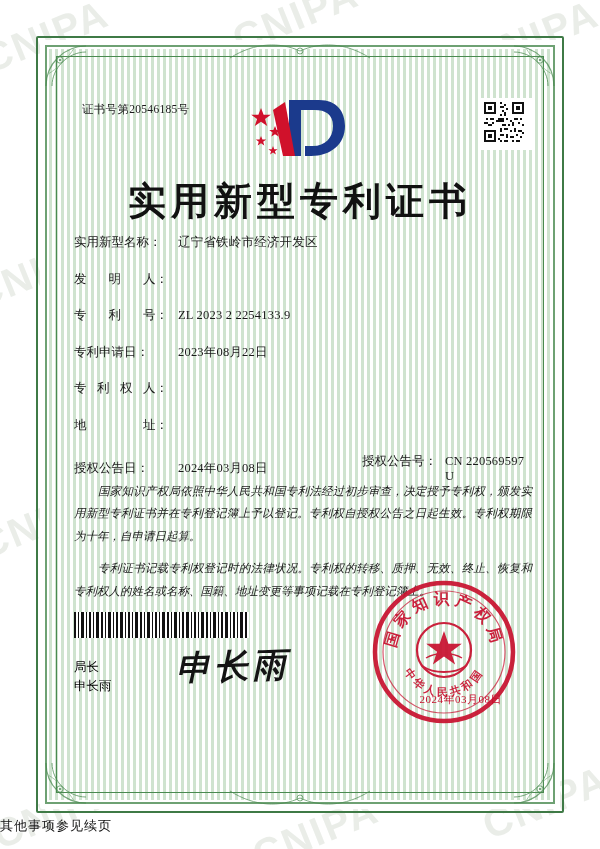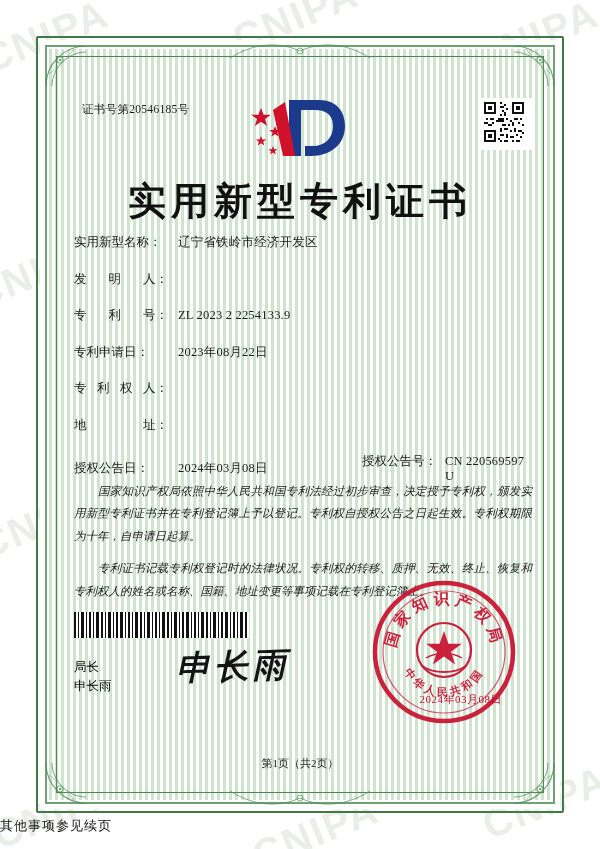--- a/index.html
+++ b/index.html
@@ -543,17 +543,16 @@
 
       <g transform="translate(74,72)" opacity=".92">
         <circle r="27" fill="none" stroke="#c8102e" stroke-width="2.2"></circle>
         <polygon points="0,-19 4.4,-6.2 17.8,-6.2 7,1.8 11.1,14.6 0,6.6 -11.1,14.6 -7,1.8 -17.8,-6.2 -4.4,-6.2" fill="#c8102e"></polygon>
         <path d="M-22 16 C-10 24 10 24 22 16" fill="none" stroke="#c8102e" stroke-width="2"></path>
         <path d="M-18 8 C-8 2 8 2 18 8" fill="none" stroke="#c8102e" stroke-width="1.4"></path>
       </g>
     </svg>
     <div class="seal-date">2024年03月08日</div>
 
-    <div class="page-no">第1页（共2页）</div>
   </div>
 </div>
 
 <div class="footnote">其他事项参见续页</div>
 
 </body></html>

